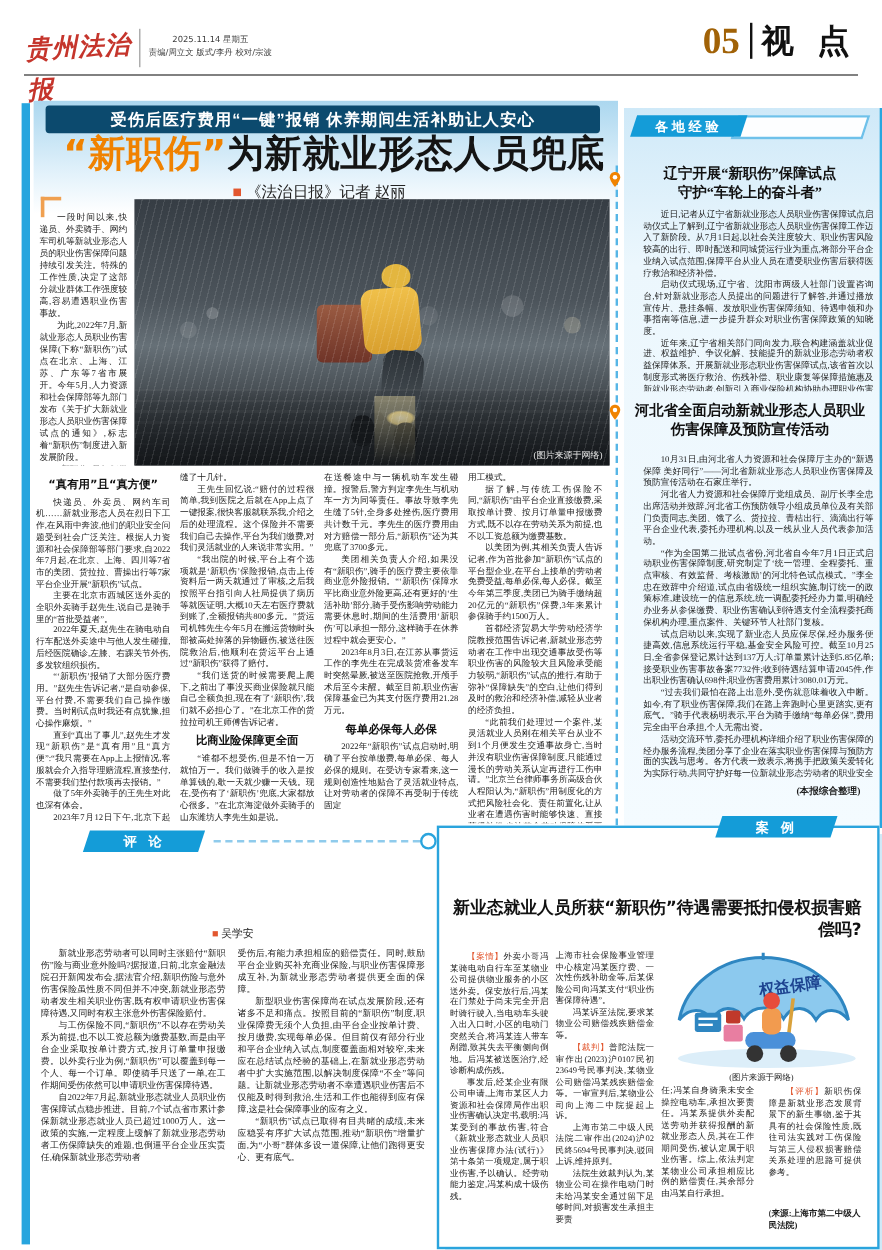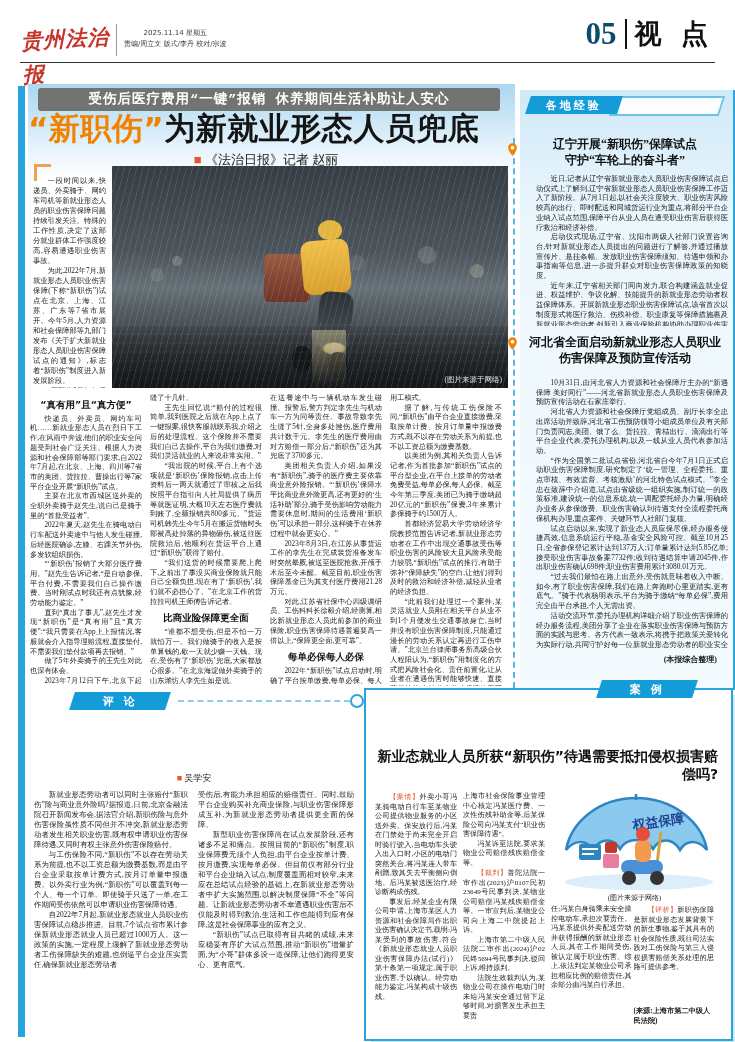--- a/index.html
+++ b/index.html
@@ -11,32 +11,32 @@
   .tag{color:#e2572f;font-weight:normal;font-family:"DejaVu Sans",sans-serif}
   .subhead{font-family:"DejaVu Sans",sans-serif;font-weight:bold;font-size:9.5px;
            text-align:center;margin:6px 0 5px;text-indent:0;color:#111}
   
   .m-logo{position:absolute;left:22px;top:22px;width:92px;font-size:21px;font-weight:bold;
           font-style:italic;color:#c5352c;transform:rotate(-3deg);letter-spacing:1px;line-height:34px}
   .h-div{position:absolute;left:116px;top:24px;width:1px;height:32px;background:#9a9a9a}
   .h-date{position:absolute;left:124px;top:28px;font-size:7px;line-height:11px;color:#3c3c3c;
           font-family:"DejaVu Sans",sans-serif;text-align:center}
   .pageno{position:absolute;right:22px;top:16px;display:flex;align-items:center;gap:8px}
-  .pn-num{font-size:31px;font-weight:bold;font-family:"Liberation Serif",serif;color:#0c4a6e}
+  .pn-num{font-size:31px;font-weight:bold;font-family:"Liberation Serif",serif;color:#a16207}
   .pn-bar{width:2px;height:30px;background:#111}
   .pn-sec{font-size:27px;font-weight:900;letter-spacing:5px;color:#111;font-family:"DejaVu Sans",sans-serif}
   .h-rule{position:absolute;left:20px;right:20px;top:62px;height:1px;background:#2f2f2f}
   .l-stripe{position:absolute;left:18px;top:86px;width:7px;height:951px;background:#27a5de}
   
   .wash{position:absolute;left:28px;top:84px;width:487px;height:94px;
         background:linear-gradient(180deg,#abd7ef,#e3f2fb 65%,#fff)}
-  .kicker{position:absolute;left:38px;top:88px;width:462px;height:23px;background:#737373;
+  .kicker{position:absolute;left:38px;top:88px;width:462px;height:23px;background:#0c4a6e;
           border-radius:3px;color:#fff;font-weight:bold;font-size:13.5px;line-height:23px;
-          text-align:center;letter-spacing:1px;font-family:Liberation Mono, monospace}
-  .title{position:absolute;left:28px;top:108px;width:476px;text-align:left;font-weight:900;
+          text-align:center;letter-spacing:1px;font-family:Liberation Sans, sans-serif}
+  .title{position:absolute;left:28px;top:108px;width:476px;text-align:right;font-weight:900;
          font-size:31px;line-height:40px;font-family:"DejaVu Sans",sans-serif;color:#141414;
          letter-spacing:0.5px;white-space:nowrap}
   .title .hl{color:#f08200}
   .byline{position:absolute;left:28px;top:151px;width:476px;text-align:center;font-size:13px;color:#222}
   .byline .sq{color:#e2572f}
   .bracket{position:absolute;left:34px;top:164px;width:14px;height:14px;
            border-left:3px solid #f0a050;border-top:3px solid #f0a050}
   
   .intro{position:absolute;left:33px;top:176px;width:73px;height:212px;overflow:hidden;
          font-size:7.3px;line-height:10px}
@@ -98,21 +98,21 @@
   .case{position:absolute;left:364px;top:688px;width:365px;height:349px;background:#fff;
         border:2.5px solid #2aa4dd;box-shadow:7px 7px 0 #cfe9f7}
   .case-tab{top:-10px;right:36px;width:96px}
   .case-headline{position:absolute;left:8px;top:58px;width:344px;text-align:right;font-weight:bold;
                  font-size:14px;font-family:"DejaVu Sans",sans-serif;color:#111}
   .case-cols{position:absolute;left:9px;top:102px;width:343px;height:234px;display:flex;gap:6px}
   .case-col{width:82px;height:234px;overflow:hidden;font-size:7.1px;line-height:9.5px}
   .case-right{flex:1;display:flex;flex-direction:column}
   .cartoon{height:100px;position:relative}
   .cart-cap{text-align:center;font-size:7px;margin:1px 0 2px;text-indent:0}
-  .case-sub{flex:1;display:flex;gap:2px}
+  .case-sub{flex:1;display:flex;gap:12px}
   .case-subcol{width:calc(50% - 3px);overflow:hidden;font-size:7.1px;line-height:9.5px;
                display:flex;flex-direction:column}
   .c4text{flex:1;overflow:hidden}
   .source{font-weight:bold;font-size:7.2px;line-height:9.5px;text-indent:0;margin-top:10px}
 </style>
 </head>
 <body>
 
 <div class="page">
 
@@ -156,38 +156,37 @@
     <div class="ph-refl"></div>
     <div class="rain"></div>
     <div class="ph-cap">(图片来源于网络)</div>
   </div>
 
   <div class="col" style="left:30px">
       <div class="subhead">“真有用”且“真方便”</div>
       <p>快递员、外卖员、网约车司机……新就业形态人员在烈日下工作,在风雨中奔波,他们的职业安全问题受到社会广泛关注。根据人力资源和社会保障部等部门要求,自2022年7月起,在北京、上海、四川等7省市的美团、货拉拉、曹操出行等7家平台企业开展“新职伤”试点。</p>
       <p>主要在北京市西城区送外卖的全职外卖骑手赵先生,说自己是骑手里的“首批受益者”。</p>
       <p>2022年夏天,赵先生在骑电动自行车配送外卖途中与他人发生碰撞,后经医院确诊,左膝、右踝关节外伤,多发软组织损伤。</p>
-      <p>“‘新职伤’报销了大部分医疗费用。”赵先生告诉记者,“是自动参保,平台付费,不需要我们自己操作缴费。当时刚试点时我还有点犹豫,经劳动能力鉴定。”</p>
+      <p>“‘新职伤’报销了大部分医疗费用。”赵先生告诉记者,“是自动参保,平台付费,不需要我们自己操作缴费。当时刚试点时我还有点犹豫,担心操作麻烦。”</p>
       <p>直到“真出了事儿”,赵先生才发现“新职伤”是“真有用”且“真方便”:“我只需要在App上上报情况,客服就会介入指导理赔流程,直接垫付,不需要我们垫付款项再去报销。”</p>
       <p>做了5年外卖骑手的王先生对此也深有体会。</p>
       <p>2023年7月12日下午,北京下起了雨,路面有积水,王先生在到达送餐地点的楼下时车辆打滑摔倒,脸擦在了路旁垃圾桶的金属盖上,经医院诊</p>
     </div>
   <div class="col" style="left:150px">
       <p class="cont">缝了十几针。</p>
       <p>王先生回忆说:“赔付的过程很简单,我到医院之后就在App上点了一键报案,很快客服就联系我,介绍之后的处理流程。这个保险并不需要我们自己去操作,平台为我们缴费,对我们灵活就业的人来说非常实用。”</p>
       <p>“我出院的时候,平台上有个选项就是‘新职伤’保险报销,点击上传资料后一两天就通过了审核,之后我按照平台指引向人社局提供了病历等就医证明,大概10天左右医疗费就到账了,全额报销共800多元。”货运司机韩先生今年5月在搬运货物时头部被高处掉落的异物砸伤,被送往医院救治后,他顺利在货运平台上通过“新职伤”获得了赔付。</p>
       <p>“我们送货的时候需要爬上爬下,之前出了事没买商业保险就只能自己全额负担,现在有了‘新职伤’,我们就不必担心了。”在北京工作的货拉拉司机王师傅告诉记者。</p>
       <div class="subhead">比商业险保障更全面</div>
       <p>“谁都不想受伤,但是不怕一万就怕万一。我们做骑手的收入是按单算钱的,歇一天就少赚一天钱。现在,受伤有了‘新职伤’兜底,大家都放心很多。”在北京海淀做外卖骑手的山东潍坊人李先生如是说。</p>
     </div>
   <div class="col" style="left:270px">
       <p class="cont">在送餐途中与一辆机动车发生碰撞。报警后,警方判定李先生与机动车一方为同等责任。事故导致李先生缝了5针,全身多处挫伤,医疗费用共计数千元。李先生的医疗费用由对方赔偿一部分后,“新职伤”还为其兜底了3700多元。</p>
       <p>美团相关负责人介绍,如果没有“新职伤”,骑手的医疗费主要依靠商业意外险报销。“‘新职伤’保障水平比商业意外险更高,还有更好的‘生活补助’部分,骑手受伤影响劳动能力需要休息时,期间的生活费用‘新职伤’可以承担一部分,这样骑手在休养过程中就会更安心。”</p>
       <p>2023年8月3日,在江苏从事货运工作的李先生在完成装货准备发车时突然晕厥,被送至医院抢救,开颅手术后至今未醒。截至目前,职业伤害保障基金已为其支付医疗费用21.28万元。</p>
-      <p>对此,江苏省社保中心四级调研员、工伤科科长徐毅介绍,经测算,相比新就业形态人员此前参加的商业保险,职业伤害保障待遇普遍要高一倍以上,“保障更全面,更可靠”。</p>
       <div class="subhead">每单必保每人必保</div>
       <p>2022年“新职伤”试点启动时,明确了平台按单缴费,每单必保、每人必保的规则。在受访专家看来,这一规则创造性地贴合了灵活就业特点,让对劳动者的保障不再受制于传统固定</p>
     </div>
   <div class="col" style="left:390px">
       <p class="cont">用工模式。</p>
       <p>据了解,与传统工伤保险不同,“新职伤”由平台企业直接缴费,采取按单计费、按月订单量申报缴费方式,既不以存在劳动关系为前提,也不以工资总额为缴费基数。</p>
       <p>以美团为例,其相关负责人告诉记者,作为首批参加“新职伤”试点的平台型企业,在平台上接单的劳动者免费受益,每单必保,每人必保。截至今年第三季度,美团已为骑手缴纳超20亿元的“新职伤”保费,3年来累计参保骑手约1500万人。</p>
       <p>首都经济贸易大学劳动经济学院教授范围告诉记者,新就业形态劳动者在工作中出现交通事故受伤等职业伤害的风险较大且风险承受能力较弱,“新职伤”试点的推行,有助于弥补“保障缺失”的空白,让他们得到及时的救治和经济补偿,减轻从业者的经济负担。</p>
       <p>“此前我们处理过一个案件,某灵活就业人员刚在相关平台从业不到1个月便发生交通事故身亡,当时并没有职业伤害保障制度,只能通过漫长的劳动关系认定再进行工伤申请。”北京兰台律师事务所高级合伙人程阳认为,“新职伤”用制度化的方式把风险社会化、责任前置化,让从业者在遭遇伤害时能够快速、直接获得补偿,也让整个劳动保障体系更加公平、务实。</p>
     </div>

